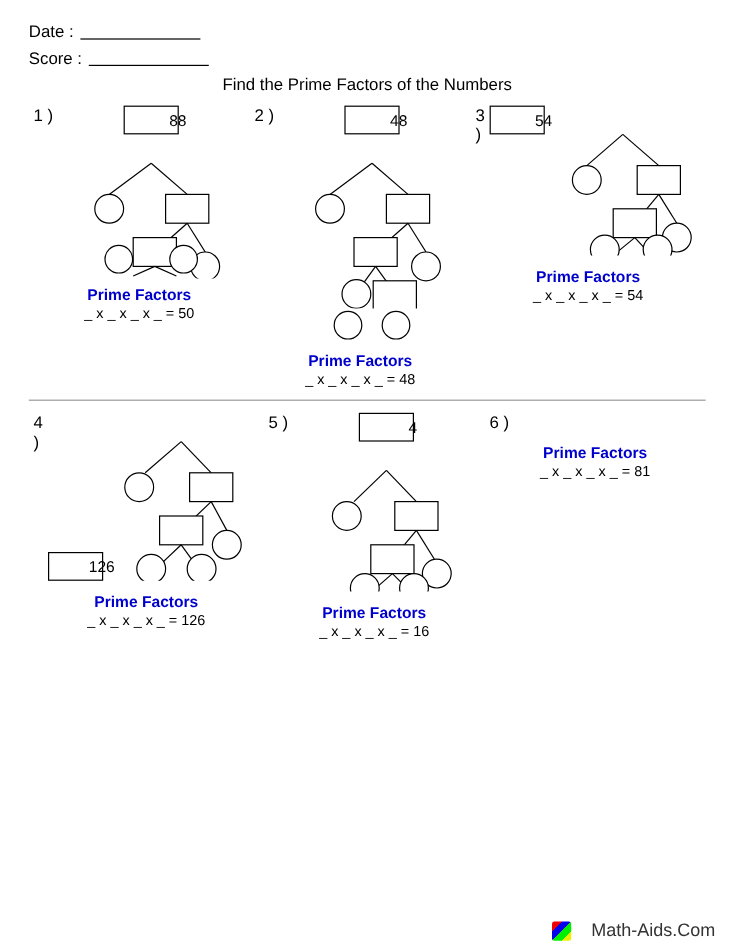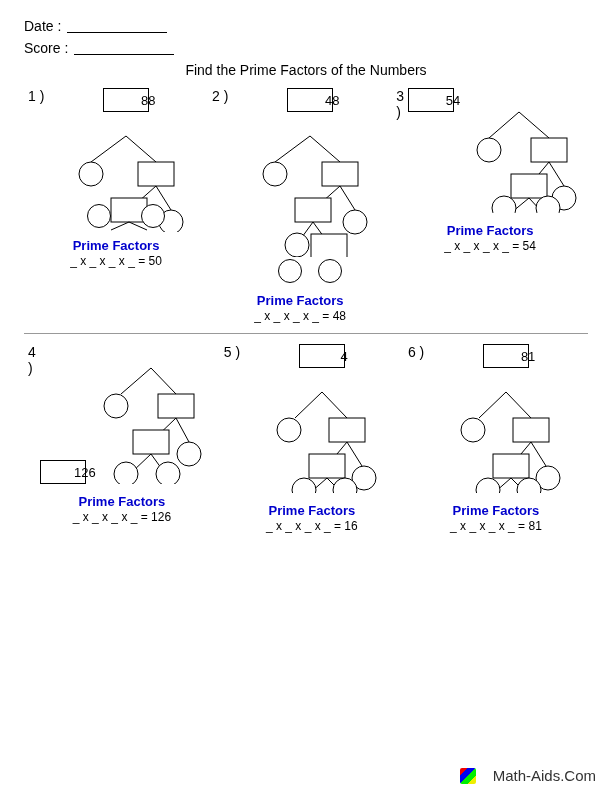--- a/index.html
+++ b/index.html
@@ -310,39 +310,20 @@
       </div>
       <div class="problem-footer">
         <span class="prime-label">Prime Factors</span>
         <span class="prime-equation">_ x _ x _ x _ = 16</span>
       </div>
     </div>
 
     <div style="display:flex; flex-direction:column; align-items:center; padding: 2px 4px;">
       <div style="width:100%; display:flex; align-items:flex-start; gap:4px; margin-bottom:2px;">
         <span style="font-size:14px;">6 )</span>
-        <div style="flex:1; display:flex; flex-direction:column; align-items:center;">
-          <div class="node-box">
-              <span>81</span>
-            </div>
-          <svg width="130" height="125">
-            <line x1="65" y1="24" x2="38" y2="50" stroke="#000" stroke-width="1"></line>
-            <line x1="65" y1="24" x2="90" y2="50" stroke="#000" stroke-width="1"></line>
-            <circle cx="32" cy="62" r="12" fill="white" stroke="#000" stroke-width="1"></circle>
-            <rect x="72" y="50" width="36" height="24" fill="white" stroke="#000" stroke-width="1"></rect>
-            <line x1="90" y1="74" x2="70" y2="98" stroke="#000" stroke-width="1"></line>
-            <line x1="90" y1="74" x2="105" y2="98" stroke="#000" stroke-width="1"></line>
-            <rect x="52" y="86" width="36" height="24" fill="white" stroke="#000" stroke-width="1"></rect>
-            <circle cx="107" cy="110" r="12" fill="white" stroke="#000" stroke-width="1"></circle>
-            <line x1="70" y1="110" x2="54" y2="124" stroke="#000" stroke-width="1"></line>
-            <line x1="70" y1="110" x2="84" y2="124" stroke="#000" stroke-width="1"></line>
-            <circle cx="47" cy="122" r="12" fill="white" stroke="#000" stroke-width="1"></circle>
-            <circle cx="88" cy="122" r="12" fill="white" stroke="#000" stroke-width="1"></circle>
-          </svg>
-        </div>
       </div>
       <div class="problem-footer">
         <span class="prime-label">Prime Factors</span>
         <span class="prime-equation">_ x _ x _ x _ = 81</span>
       </div>
     </div>
 
   </div>
 
   <div class="watermark">

